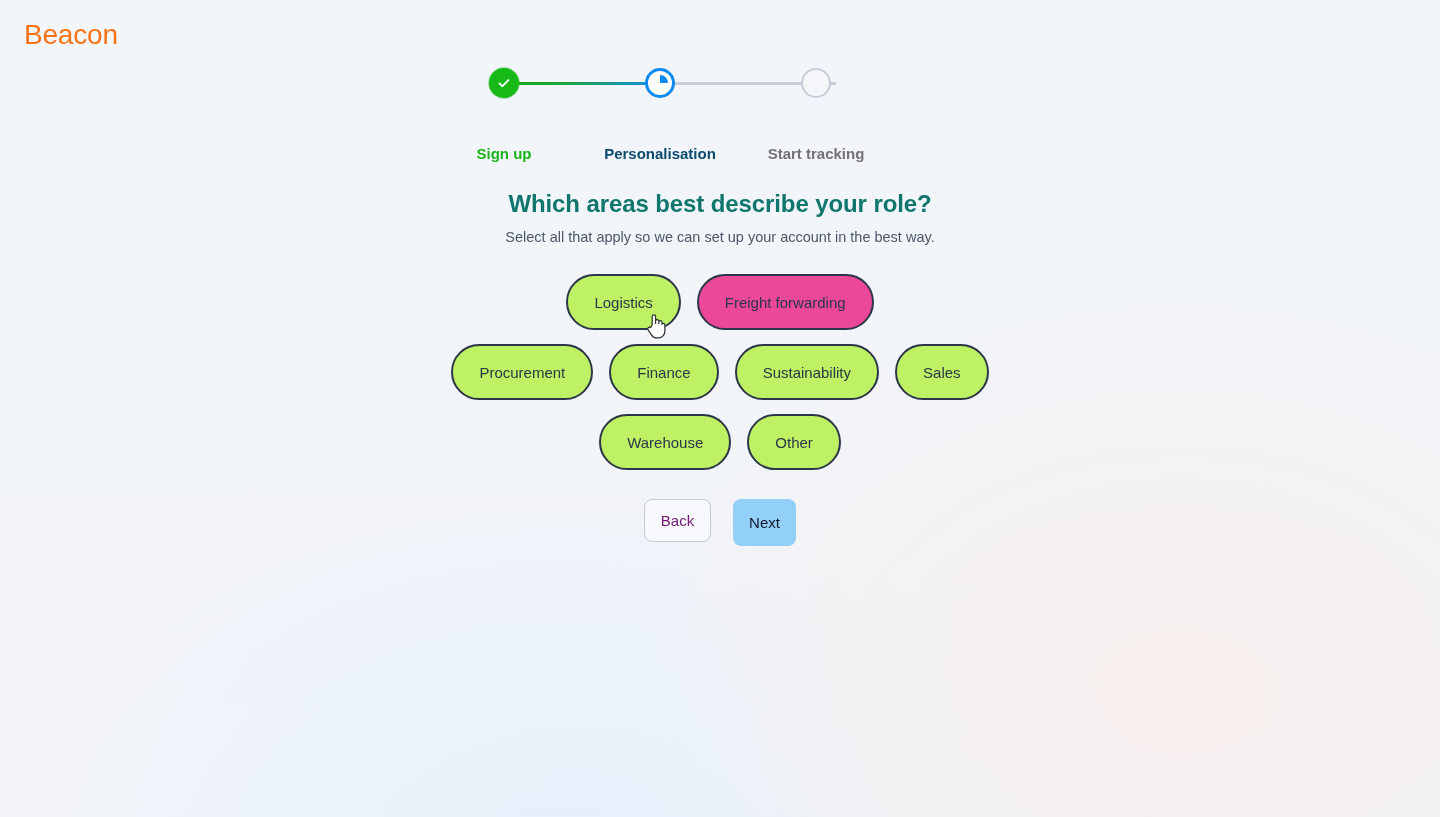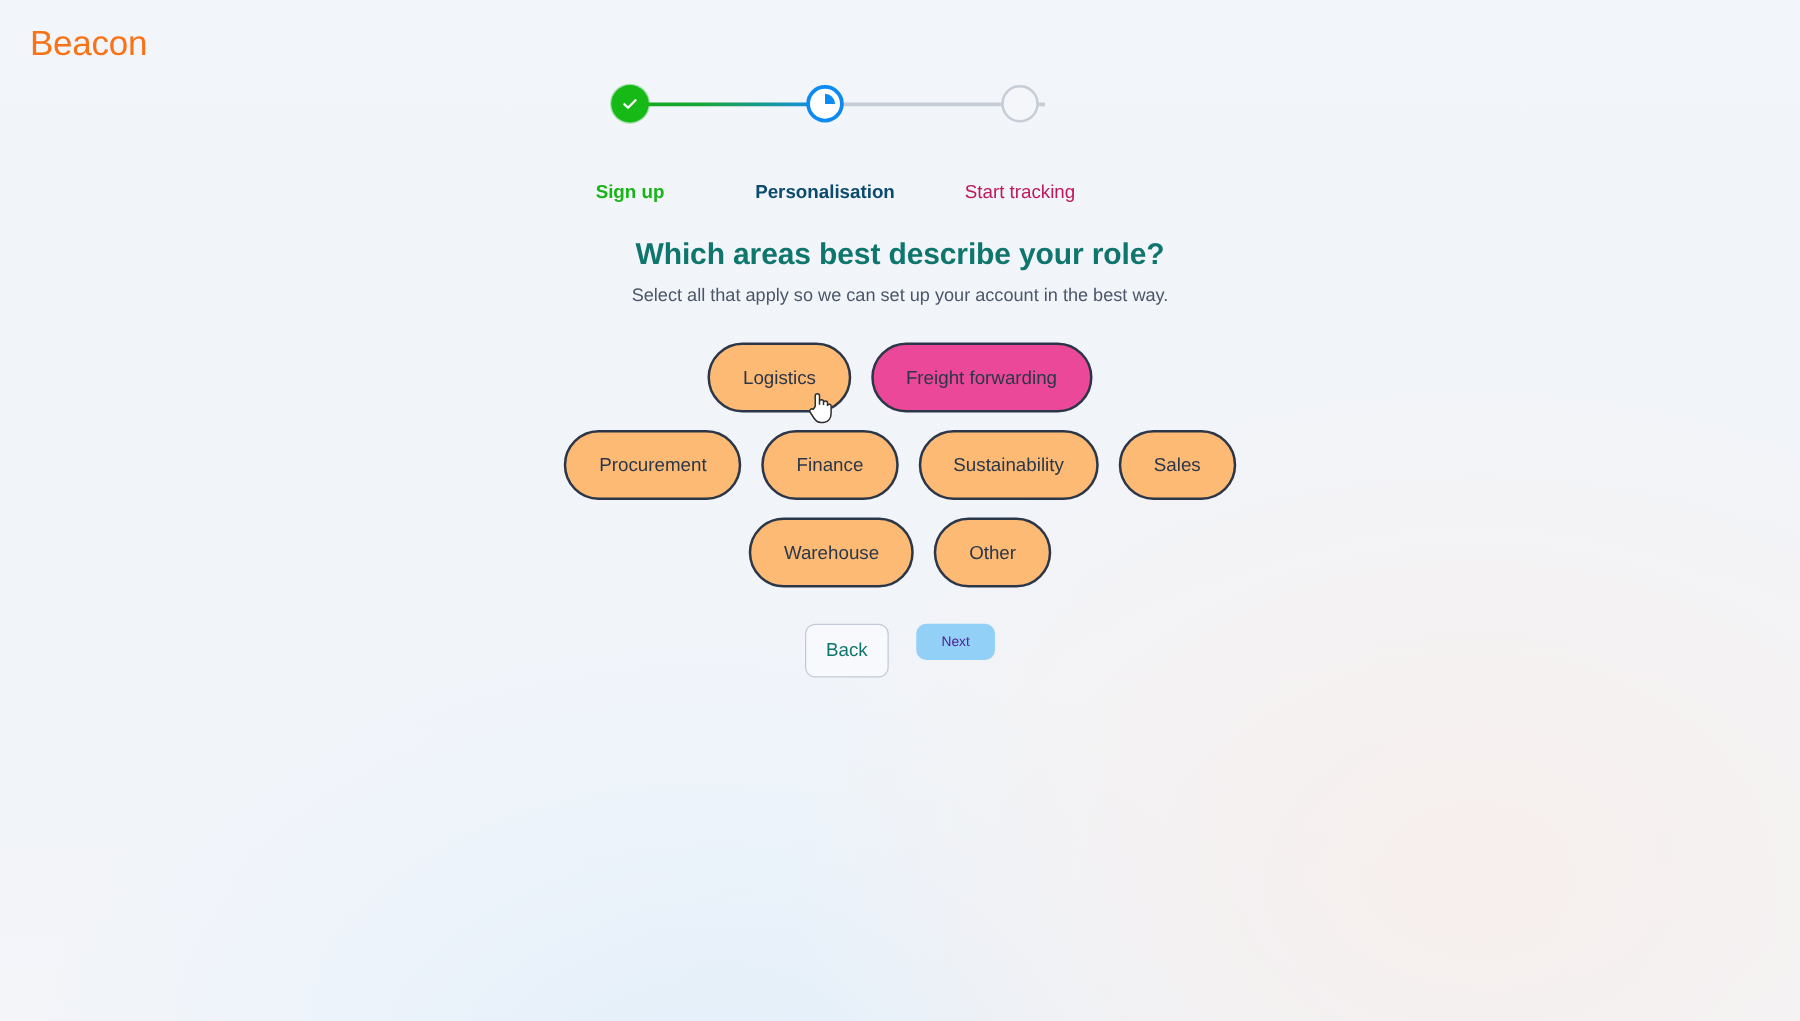--- a/index.html
+++ b/index.html
@@ -107,21 +107,21 @@
     position: absolute;
     top: 30px;
     font-size: 15px;
     font-weight: 600;
     white-space: nowrap;
     text-align: center;
     margin-top: 47px;
   }
   .label-a { left: 24px;  transform: translateX(-50%); color: #18b418; }
   .label-b { left: 180px; transform: translateX(-50%); color: #0c4a6e; }
-  .label-c { left: 336px; transform: translateX(-50%); color: #be185d; font-weight: 400; }
+  .label-c { left: 336px; transform: translateX(-50%); color: #737373; font-weight: 700; }
 
   
   .headings {
     position: absolute;
     top: 190px;
     left: 0;
     width: 1440px;
     text-align: center;
   }
   .q-title {
@@ -151,21 +151,21 @@
     margin-bottom: 14px;
   }
   .chip {
     height: 56px;
     padding: 0 26px;
     display: inline-flex;
     align-items: center;
     justify-content: center;
     border: 2px solid #2b3648;
     border-radius: 28px;
-    background: #fdba74;
+    background: #bef264;
     color: #2b3648;
     font-size: 15px;
     font-family: "Liberation Sans", sans-serif;
     cursor: pointer;
     white-space: nowrap;
   }
   .chip.hovered {
     background: #ec4899;
   }
 
@@ -178,33 +178,33 @@
     display: flex;
     justify-content: center;
     gap: 22px;
   }
   .btn-back {
     width: 67px;
     height: 43px;
     border-radius: 8px;
     border: 1px solid #c3cad6;
     background: #f7f9fc;
-    color: #0f766e;
+    color: #701a75;
     font-size: 15px;
     font-family: "Liberation Sans", sans-serif;
     cursor: pointer;
   }
   .btn-next {
     width: 63px;
-    height: 29px;
+    height: 47px;
     border-radius: 8px;
     border: none;
     background: #93d0f7;
-    color: #4c1d95;
-    font-size: 11px;
+    color: #0f172a;
+    font-size: 15px;
     font-family: "Liberation Sans", sans-serif;
     cursor: default;
   }
 
   
   .cursor {
     position: absolute;
     left: 645px;
     top: 312px;
     width: 22px;

